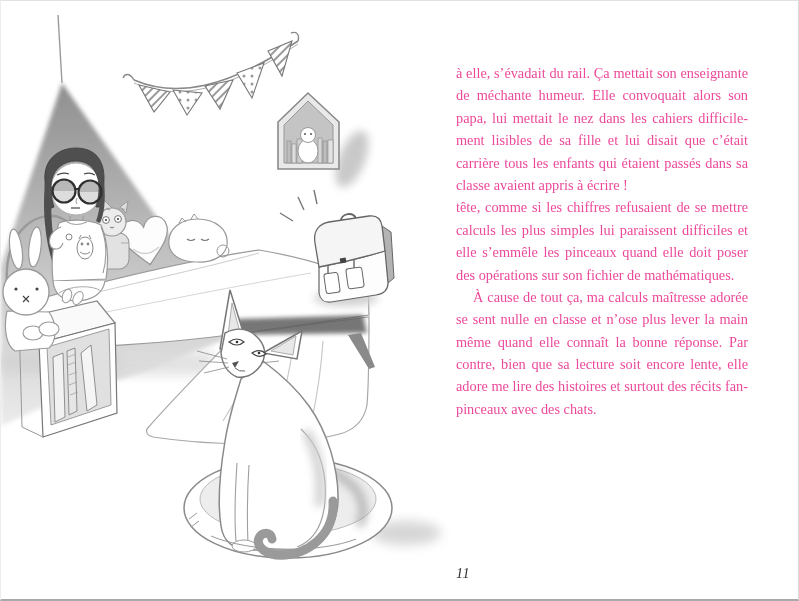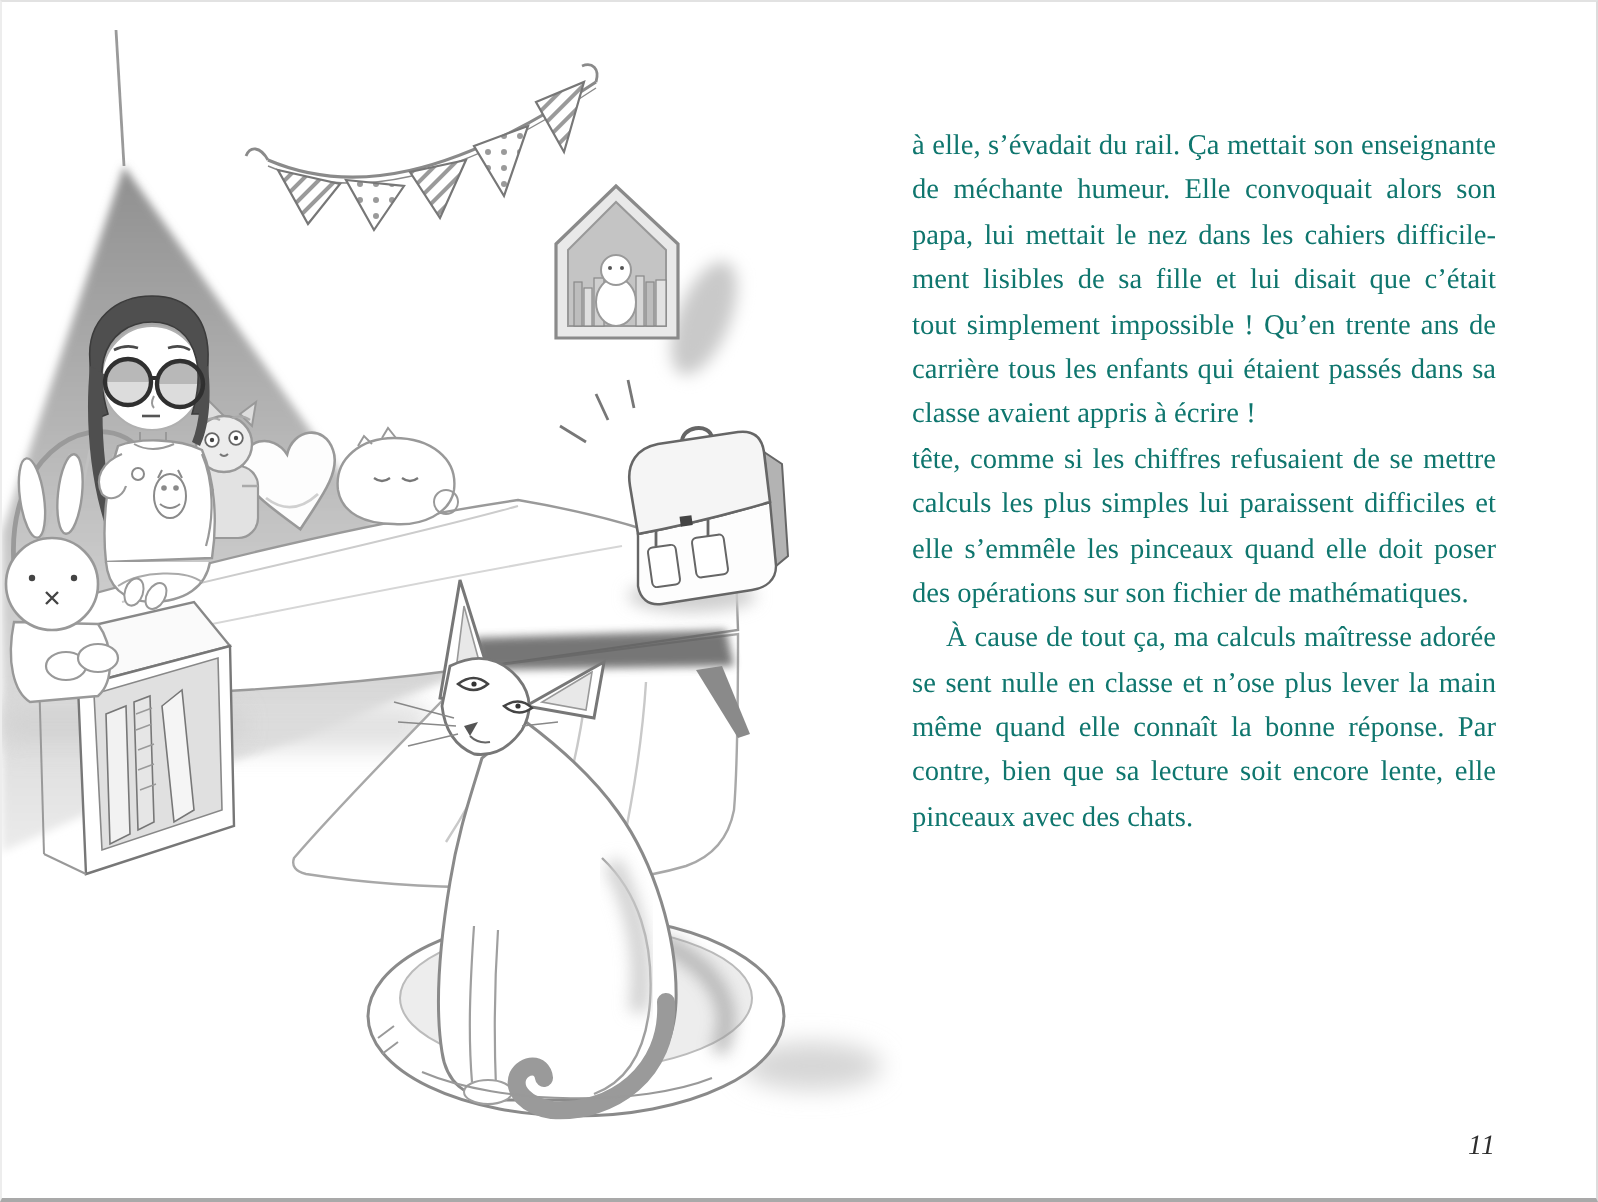--- a/index.html
+++ b/index.html
@@ -11,33 +11,33 @@
     border-top:1px solid #e2e2e2;
     border-left:1px solid #ededed;
     border-right:1px solid #dcdcdc;
     border-bottom:2px solid #a9a9a9;
     overflow:hidden;
     font-family:"Liberation Serif", serif;
   }
   #illustration-svg{position:absolute;left:0;top:0;}
   .text-column{
     position:absolute;left:455px;top:61px;width:292px;
-    font-size:14.3px;color:#0f766e;
+    font-size:14.3px;color:#ec4899;
   }
   .para{margin:0;padding:0;}
   .line{
     line-height:22.4px;height:22.4px;
     text-align:justify;text-align-last:justify;
     white-space:normal;overflow:visible;
   }
   .line.last{text-align-last:left;}
   .line.indent{text-indent:17px;}
   .page-number{
     position:absolute;left:455px;top:565px;width:292px;
-    text-align:right;font-size:14px;color:#2e2e2e;letter-spacing:.5px;font-style:italic;
+    text-align:left;font-size:14px;color:#2e2e2e;letter-spacing:.5px;font-style:italic;
   }
 </style>
 </head>
 <body>
 
 <div id="page">
 
   <svg id="illustration-svg" width="450" height="601" viewBox="0 0 450 601" aria-hidden="true">
     <defs>
       <linearGradient id="wallGrad" x1="0" y1="0" x2="0" y2="1">
@@ -248,34 +248,34 @@
     </g>
   </svg>
 
   <div class="text-column">
     <div id="paragraphs">
         <div class="para">
           <div class="line">à elle, s’évadait du rail. Ça mettait son enseignante</div>
           <div class="line">de méchante humeur. Elle convoquait alors son</div>
           <div class="line">papa, lui mettait le nez dans les cahiers difficile-</div>
           <div class="line">ment lisibles de sa fille et lui disait que c’était</div>
-          <div class="line">tout simplement impossible ! Qu’en trente ans de</div>
           <div class="line">carrière tous les enfants qui étaient passés dans sa</div>
           <div class="line last">classe avaient appris à écrire !</div>
         </div>
         <div class="para">
           <div class="line">tête, comme si les chiffres refusaient de se mettre</div>
           <div class="line">calculs les plus simples lui paraissent difficiles et</div>
           <div class="line">elle s’emmêle les pinceaux quand elle doit poser</div>
           <div class="line last">des opérations sur son fichier de mathématiques.</div>
         </div>
         <div class="para">
           <div class="line indent">À cause de tout ça, ma calculs maîtresse adorée</div>
           <div class="line">se sent nulle en classe et n’ose plus lever la main</div>
           <div class="line">même quand elle connaît la bonne réponse. Par</div>
           <div class="line">contre, bien que sa lecture soit encore lente, elle</div>
+          <div class="line">adore me lire des histoires et surtout des récits fan-</div>
           <div class="line last">pinceaux avec des chats.</div>
         </div>
       </div>
   </div>
   <div class="page-number">11</div>
 
 </div>
 
 </body></html>

